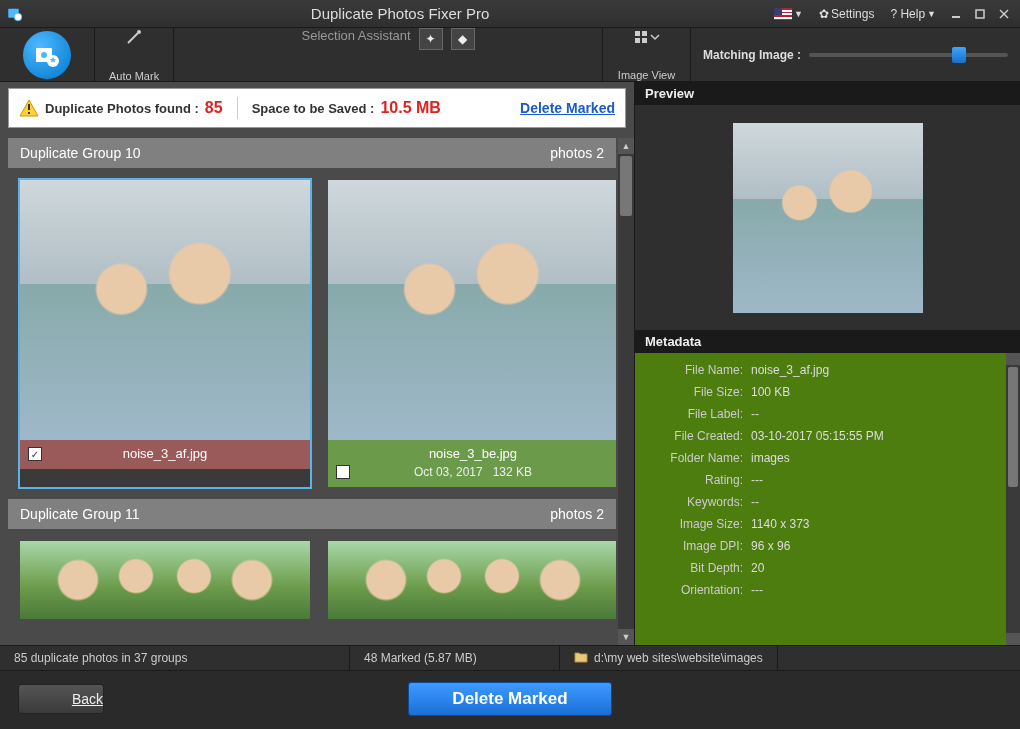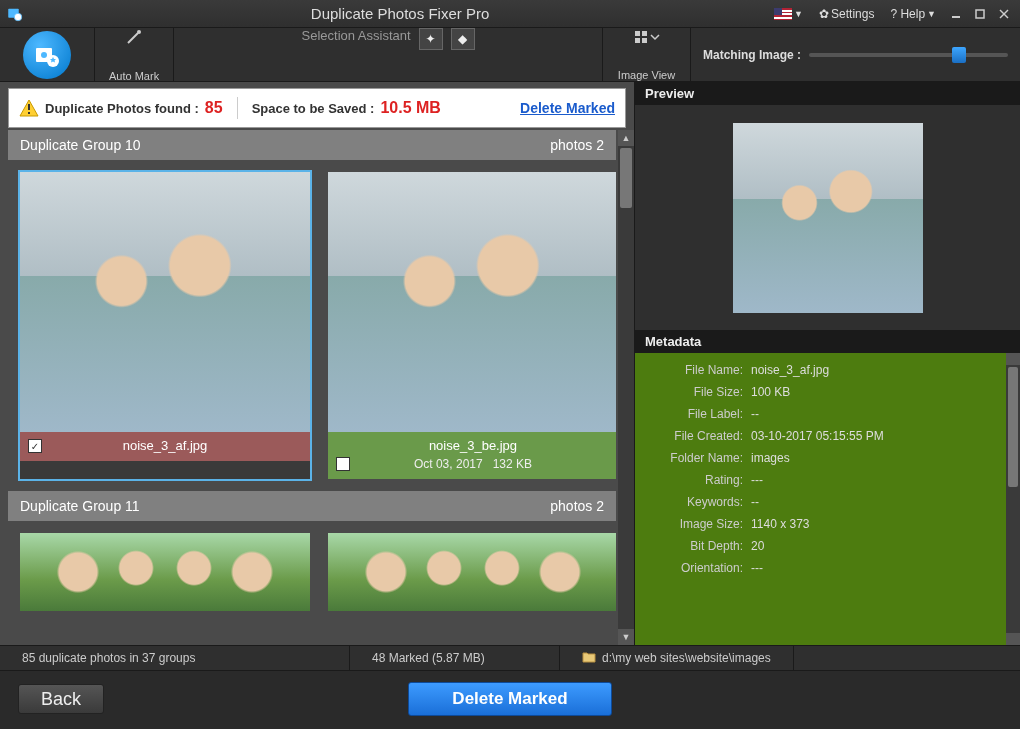--- a/index.html
+++ b/index.html
@@ -35,21 +35,21 @@
 
 
 .info-bar { height:40px; background:#fff; margin:6px 8px 0 8px; display:flex; align-items:center; padding:0 10px; gap:6px; border:1px solid #999; }
 .warn-tri { width:20px; height:18px; }
 .info-bar .lbl-a { font-weight:bold; color:#333; font-size:13px; }
 .info-bar .num { font-weight:bold; font-size:16px; }
 .sep { width:1px; height:22px; background:#ccc; margin:0 8px; }
 .del-link { margin-left:auto; color:#1a5bcc; font-weight:bold; font-size:14px; text-decoration:underline; cursor:pointer; }
 
 
-.grid-wrap { flex:1; overflow:hidden; position:relative; margin:2px 0 0 8px; }
+.grid-wrap { flex:1; overflow:hidden; position:relative; margin:10px 0 0 8px; }
 .grid-scroll { position:absolute; left:0; right:18px; top:0; bottom:0; overflow:hidden; }
 .vscroll { position:absolute; right:0; top:0; bottom:0; width:16px; background:#3a3a3a; }
 .vscroll .up,.vscroll .dn { height:16px; background:#555; display:flex; align-items:center; justify-content:center; cursor:pointer; }
 .vscroll .dn { position:absolute; bottom:0; left:0; right:0; }
 .vscroll .thumb { position:absolute; left:2px; right:2px; top:18px; height:60px; background:#777; border-radius:2px; cursor:pointer; }
 
 .group-hdr { height:30px; background:#808080; display:flex; align-items:center; padding:0 12px; color:#fff; font-size:14px; }
 .group-hdr .gcount { margin-left:auto; }
 .group-body { display:flex; gap:18px; padding:12px; }
 
@@ -72,25 +72,25 @@
 .meta-row { display:flex; padding:4px 8px; font-size:12px; }
 .meta-row .k { width:108px; text-align:right; color:#ccc; padding-right:8px; }
 .meta-row .v { color:#ddd; }
 .meta-vscroll { position:absolute; right:0; top:0; bottom:0; width:14px; background:#3a3a3a; }
 .meta-vscroll .mthumb { position:absolute; left:2px; right:2px; top:14px; height:120px; background:#777; border-radius:2px; }
 .meta-vscroll .mu,.meta-vscroll .md { height:12px; background:#555; }
 .meta-vscroll .md { position:absolute; bottom:0; left:0; right:0; }
 
 
 .statusbar { height:26px; background:#2f2f2f; display:flex; align-items:center; border-top:1px solid #1a1a1a; border-bottom:1px solid #1a1a1a; font-size:12px; color:#ccc; }
-.status-cell { padding:0 22px; height:100%; display:flex; align-items:center; border-right:1px solid #1a1a1a; gap:6px; }
+.status-cell { padding:0 14px; height:100%; display:flex; align-items:center; border-right:1px solid #1a1a1a; gap:6px; }
 
 
 .bottombar { height:56px; background:#2a2a2a; display:flex; align-items:center; padding:0 18px; }
-.btn-back { width:86px; height:30px; background:linear-gradient(#555,#3a3a3a); border:1px solid #222; border-radius:3px; color:#eee; font-size:18px; display:flex; align-items:center; justify-content:center; cursor:pointer; }
+.btn-back { width:86px; height:30px; background:linear-gradient(#555,#3a3a3a); border:1px solid #222; border-radius:3px; color:#eee; font-size:14px; display:flex; align-items:center; justify-content:flex-end; cursor:pointer;text-decoration:underline; }
 .btn-primary { width:204px; height:34px; background:linear-gradient(#3d9bff,#1a6fd8); border:1px solid #0d4a99; border-radius:3px; color:#fff; font-size:17px; font-weight:bold; display:flex; align-items:center; justify-content:center; cursor:pointer; margin:0 auto; }
 
 
 .selfie { background:
   radial-gradient(circle at 35% 42%, #e8c9a8 0%, #e8c9a8 10%, transparent 11%),
   radial-gradient(circle at 62% 36%, #e8c9a8 0%, #e8c9a8 12%, transparent 13%),
   linear-gradient(180deg,#cfd8dc 0%,#b0bec5 40%,#8aa 40%,#9fb8c9 100%);
 }
 .family { background:
   radial-gradient(circle at 20% 50%, #e8c9a8 0%, #e8c9a8 8%, transparent 9%),
@@ -293,20 +293,24 @@
           </div>
           <div class="meta-row">
             <div class="k">Keywords:</div>
             <div class="v">--</div>
           </div>
           <div class="meta-row">
             <div class="k">Image Size:</div>
             <div class="v">1140 x 373</div>
           </div>
           <div class="meta-row">
+            <div class="k">Image DPI:</div>
+            <div class="v">96 x 96</div>
+          </div>
+          <div class="meta-row">
             <div class="k">Bit Depth:</div>
             <div class="v">20</div>
           </div>
           <div class="meta-row">
             <div class="k">Orientation:</div>
             <div class="v">---</div>
           </div>
         </div>
       <div class="meta-vscroll">
         <div class="mu"></div>

